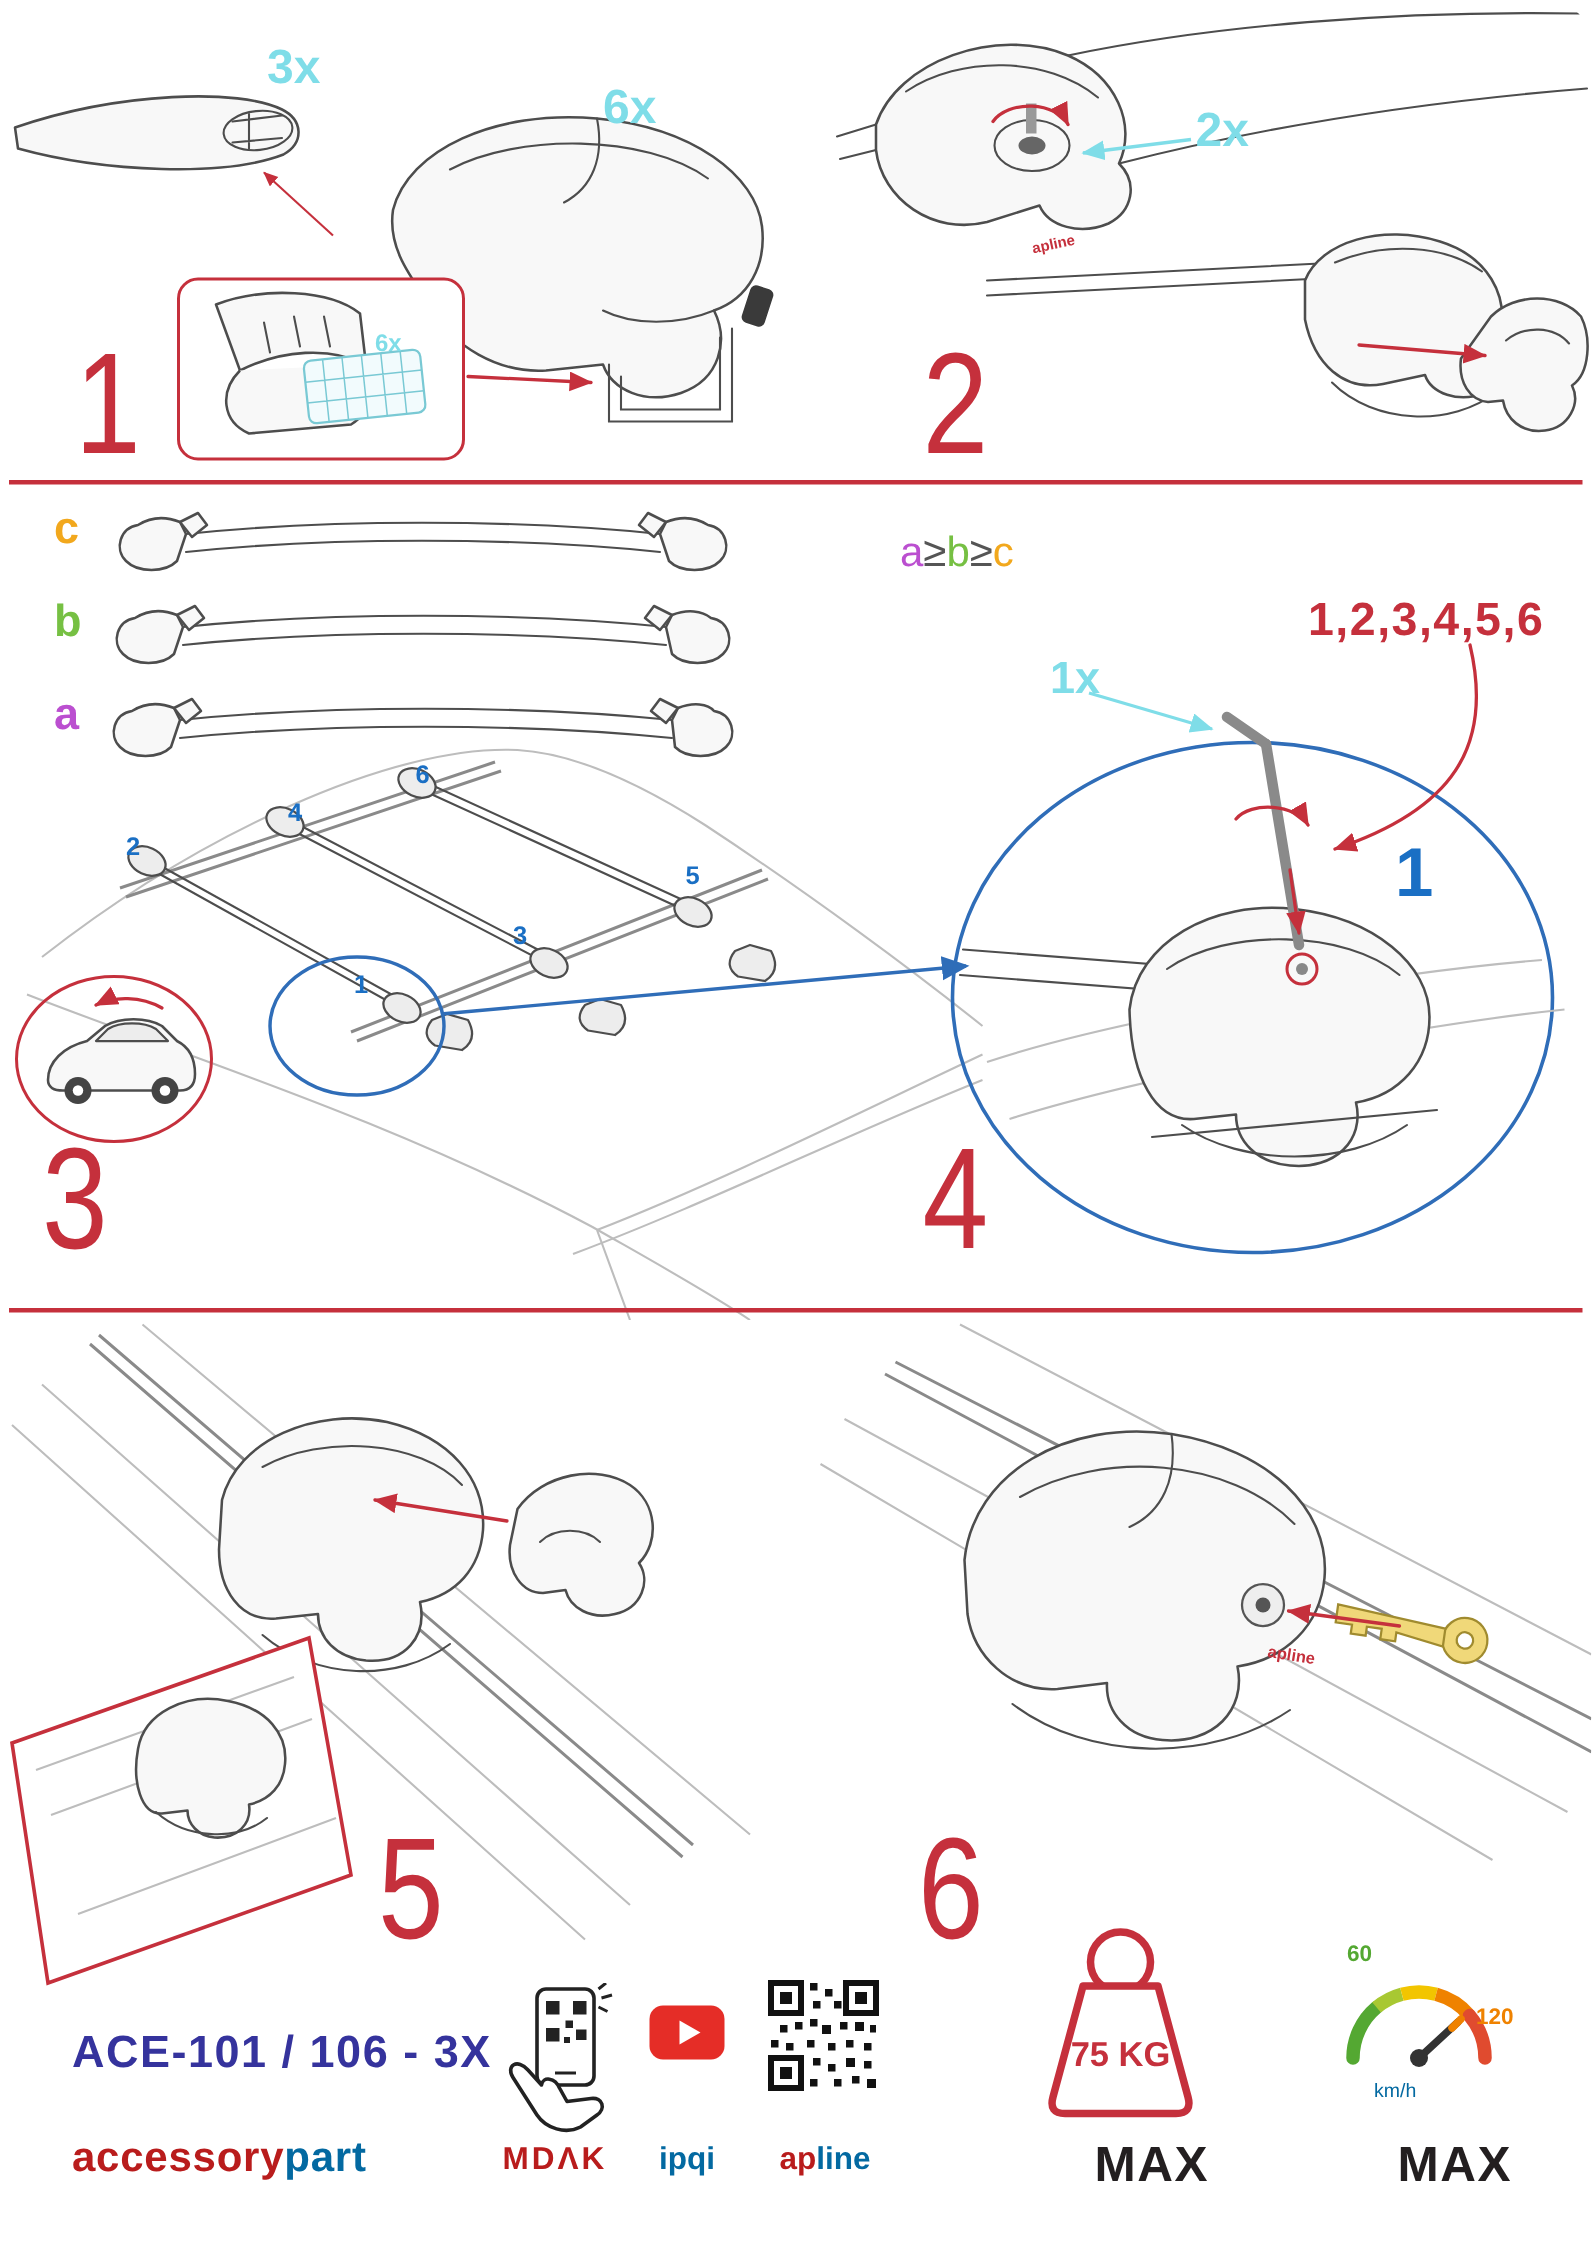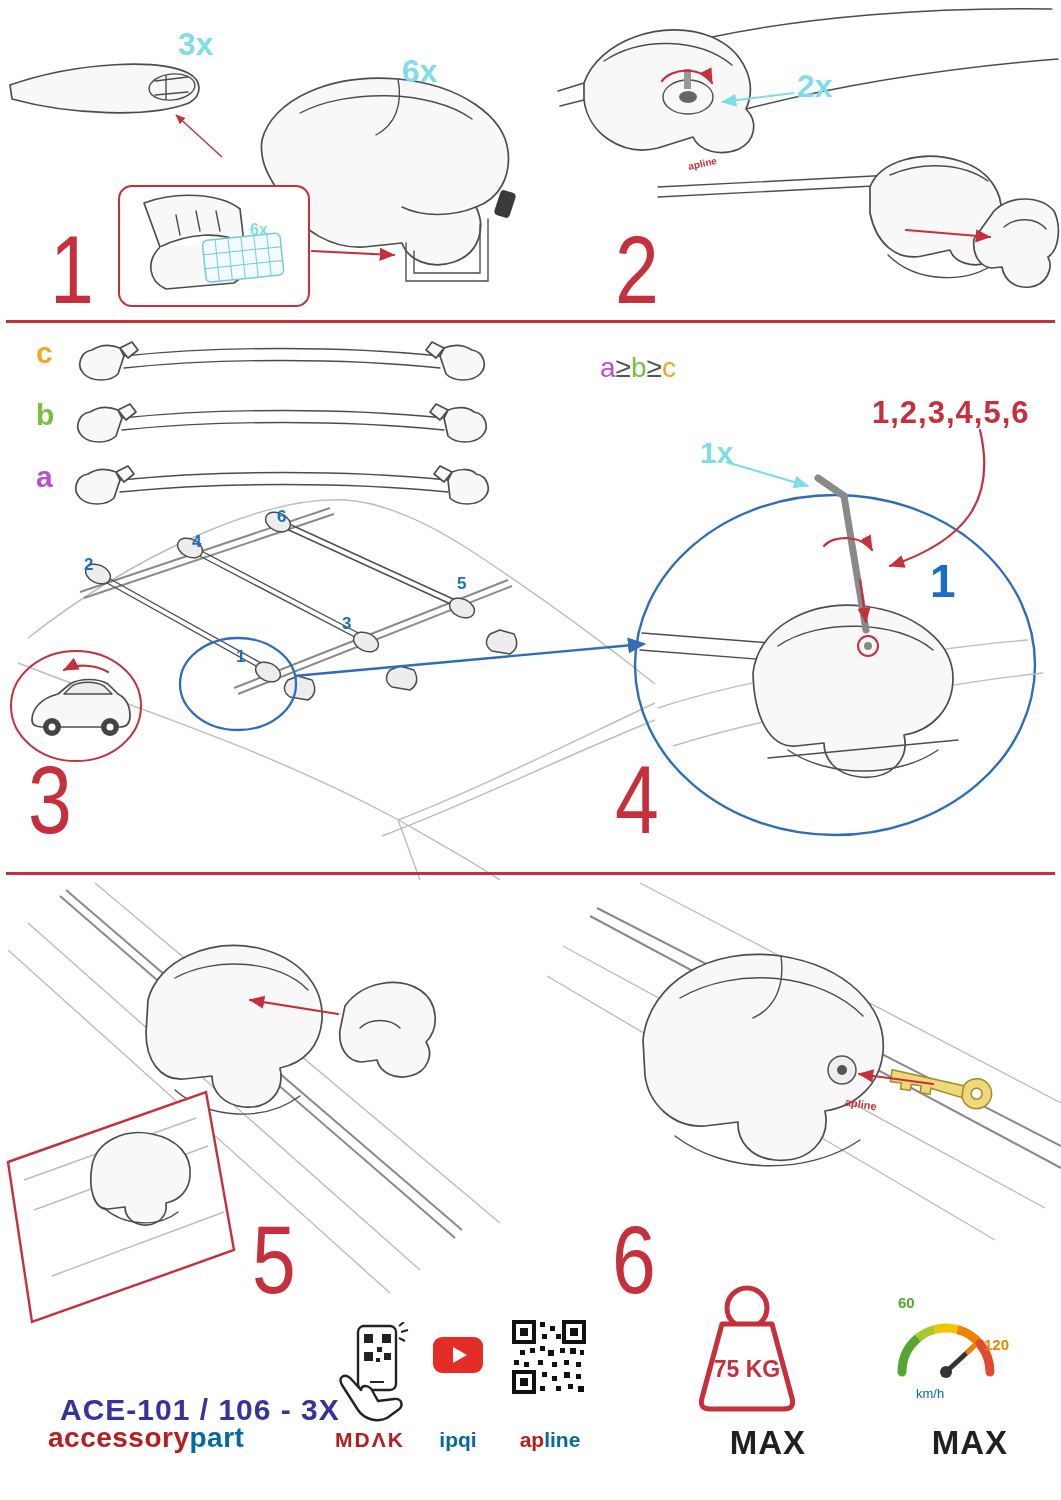--- a/index.html
+++ b/index.html
@@ -289,21 +289,21 @@
     <g transform="rotate(8 420 212)">
       <circle cx="432" cy="214" r="15" fill="#f0d879" stroke="#a08b2f" stroke-width="1.5"></circle>
       <circle cx="432" cy="214" r="5.5" fill="#fff" stroke="#a08b2f" stroke-width="1.5"></circle>
       <path d="M418,208 L345,202 L345,214 L356,214 L356,220 L366,220 L366,214 L376,214 L376,221 L386,221 L386,215 L418,220 Z" fill="#f0d879" stroke="#a08b2f" stroke-width="1.5"></path>
     </g>
     <path class="ra" d="M388,206 L314,196" marker-end="url(#arR6)"></path>
   </svg>
   <span class="abs brand-tag" style="left:845px;top:1098px;transform:rotate(9deg);font-size:11px;">apline</span>
   <span class="abs step-num" style="left:612px;top:1212px;">6</span>
 
-  <span class="abs model" style="left:60px;top:1352px;margin-top:41px;">ACE-101 / 106 - 3X</span>
+  <span class="abs model" style="left:48px;top:1352px;">ACE-101 / 106 - 3X</span>
 
   <div class="abs brandline" style="left:48px;top:1422px;">
     <span class="dark">accessory</span><span class="red">part</span>
   </div>
 
   <svg class="abs" style="left:332px;top:1322px;" width="78" height="102" viewBox="0 0 78 102">
     <rect x="26" y="4" width="38" height="64" rx="6" fill="#fff" stroke="#222" stroke-width="2.4"></rect>
     <g fill="#222">
       <rect x="32" y="12" width="9" height="9"></rect>
         <rect x="50" y="12" width="9" height="9"></rect>

